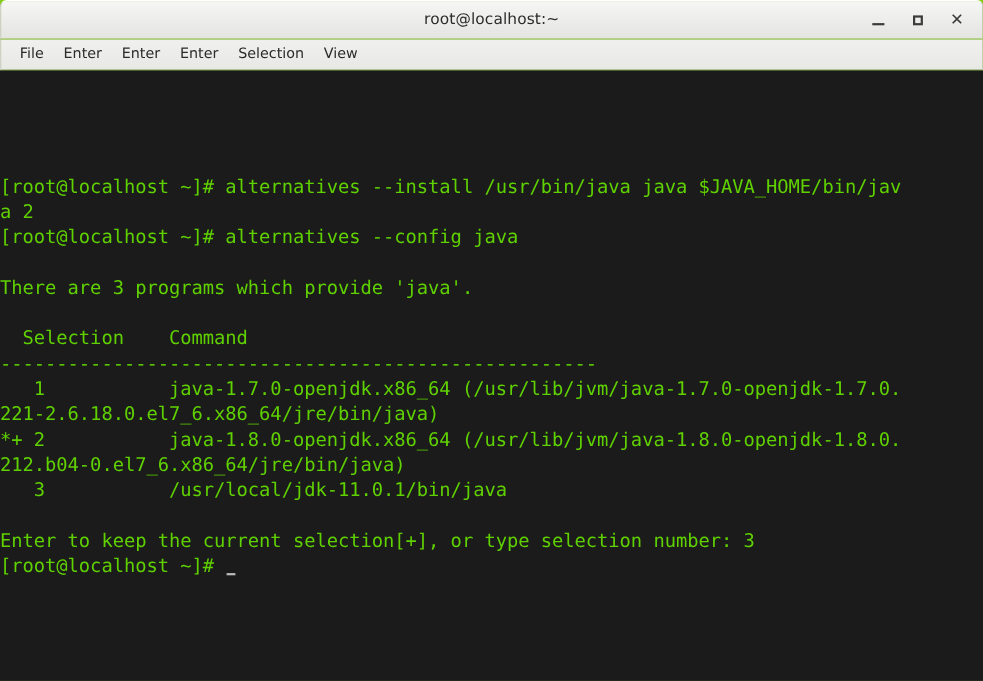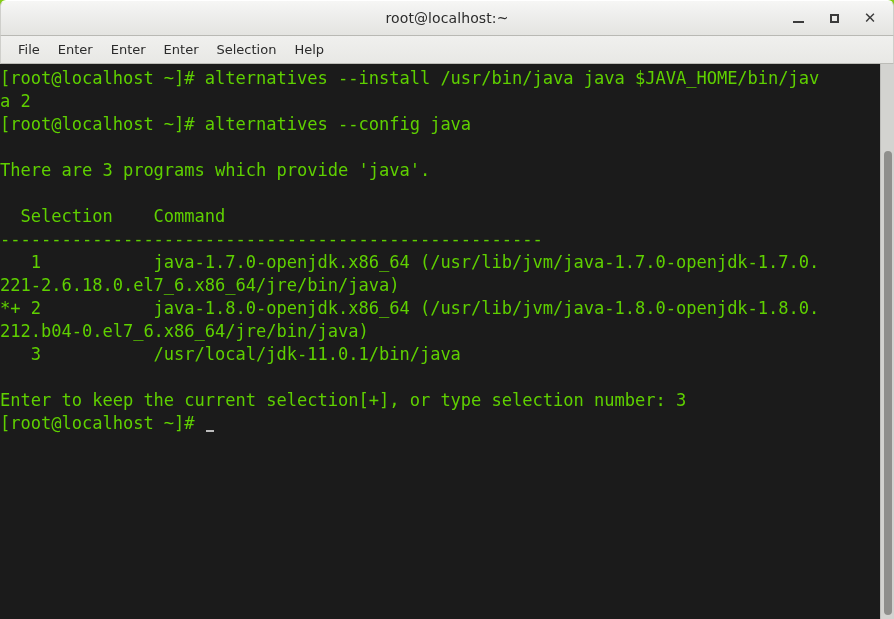--- a/index.html
+++ b/index.html
@@ -115,20 +115,21 @@
     border-radius: 2px;
   }
 
   
   .term-wrap {
     flex: 1 1 auto;
     position: relative;
     display: flex;
     background: #1b1b1b;
     overflow: hidden;
+    align-items: center;
   }
   .term-screen {
     flex: 1 1 auto;
     background: #1b1b1b;
     padding: 0;
     overflow: hidden;
     position: relative;
   }
   .term-text {
     font-family: "DejaVu Sans Mono", "Liberation Mono", monospace;
@@ -199,21 +200,21 @@
       </div>
     </div>
   </div>
 
   <div class="menubar">
     <div class="menu-item">File</div>
     <div class="menu-item">Enter</div>
     <div class="menu-item">Enter</div>
     <div class="menu-item">Enter</div>
     <div class="menu-item">Selection</div>
-    <div class="menu-item">Help</div>
+    <div class="menu-item">View</div>
   </div>
 
   <div class="term-wrap">
     <div class="term-screen">
       <div class="term-text" id="term-output"><div class="term-line">[root@localhost ~]# alternatives --install /usr/bin/java java $JAVA_HOME/bin/jav</div><div class="term-line">a 2</div><div class="term-line">[root@localhost ~]# alternatives --config java</div><div class="term-line"></div><div class="term-line">There are 3 programs which provide 'java'.</div><div class="term-line"></div><div class="term-line">  Selection    Command</div><div class="term-line">-----------------------------------------------------</div><div class="term-line">   1           java-1.7.0-openjdk.x86_64 (/usr/lib/jvm/java-1.7.0-openjdk-1.7.0.</div><div class="term-line">221-2.6.18.0.el7_6.x86_64/jre/bin/java)</div><div class="term-line">*+ 2           java-1.8.0-openjdk.x86_64 (/usr/lib/jvm/java-1.8.0-openjdk-1.8.0.</div><div class="term-line">212.b04-0.el7_6.x86_64/jre/bin/java)</div><div class="term-line">   3           /usr/local/jdk-11.0.1/bin/java</div><div class="term-line"></div><div class="term-line">Enter to keep the current selection[+], or type selection number: 3</div><div class="term-line"><span>[root@localhost ~]# </span><span class="cursor"></span></div></div>
     </div>
     <div class="scrollbar">
       <div class="scroll-thumb"></div>
     </div>
   </div>

